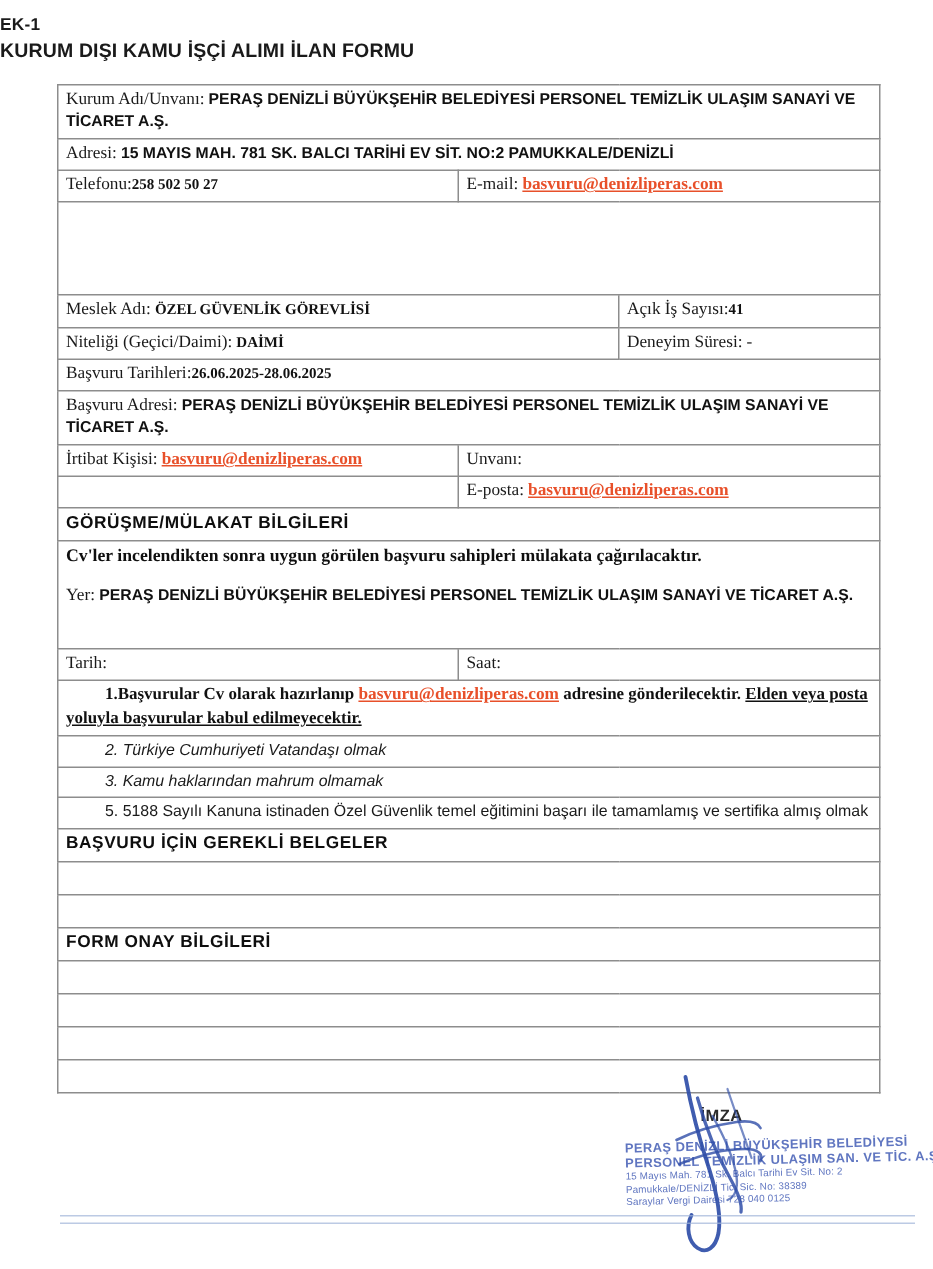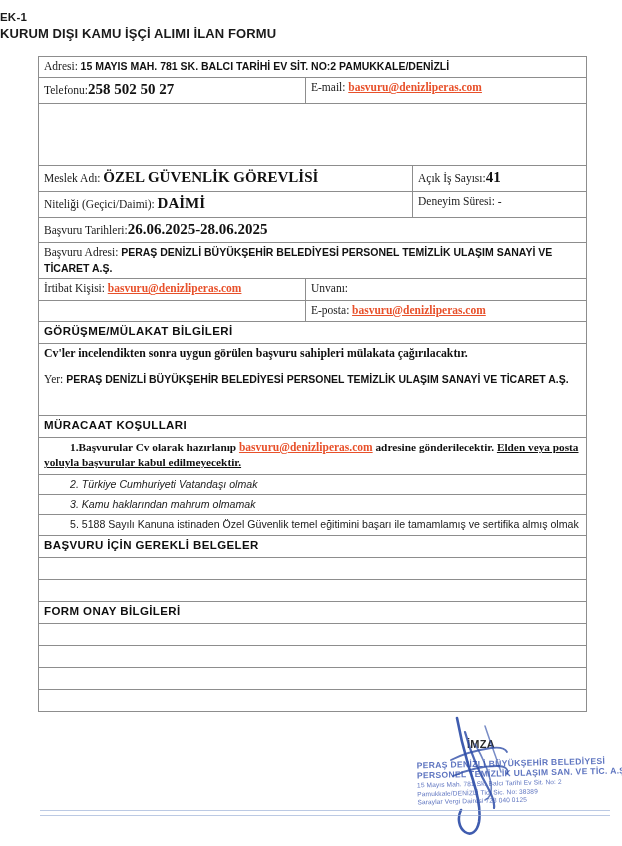--- a/index.html
+++ b/index.html
@@ -117,21 +117,21 @@
   }
   .val {
     font-family: "Liberation Sans", "DejaVu Sans", sans-serif;
     font-weight: bold;
     font-size: 10.5px;
     color: #111111;
   }
   .val-serif {
     font-family: "Liberation Serif", "DejaVu Serif", serif;
     font-weight: bold;
-    font-size: 15px;
+    font-size: 10px;
     color: #111111;
   }
   .mail {
     font-family: "Liberation Serif", "DejaVu Serif", serif;
     font-weight: bold;
     font-size: 11.5px;
     color: #e8502a;
     text-decoration: underline;
     text-decoration-color: #e8502a;
     text-underline-offset: 1px;
@@ -243,20 +243,26 @@
 <div class="form-wrap">
 <table class="form">
   <colgroup>
     <col style="width:267px">
     <col style="width:107px">
     <col style="width:174px">
   </colgroup>
 
   <tbody>
 
+  <tr>
+    <td colspan="3">
+      <span class="lbl">Kurum Adı/Unvanı:</span>
+      <span class="val">PERAŞ DENİZLİ BÜYÜKŞEHİR BELEDİYESİ PERSONEL TEMİZLİK ULAŞIM SANAYİ VE TİCARET A.Ş.</span>
+    </td>
+  </tr>
 
   <tr>
     <td colspan="3">
       <span class="lbl">Adresi:</span>
       <span class="val">15 MAYIS MAH. 781 SK. BALCI TARİHİ EV SİT. NO:2 PAMUKKALE/DENİZLİ</span>
     </td>
   </tr>
 
   <tr>
     <td>
@@ -334,26 +340,31 @@
   <tr>
     <td class="meet" colspan="3">
       <div class="meet-line1">Cv'ler incelendikten sonra uygun görülen başvuru sahipleri mülakata çağırılacaktır.</div>
       <div class="meet-line2">
         <span class="lbl">Yer:</span>
         <span class="val">PERAŞ DENİZLİ BÜYÜKŞEHİR BELEDİYESİ PERSONEL TEMİZLİK ULAŞIM SANAYİ VE TİCARET A.Ş.</span>
       </div>
     </td>
   </tr>
 
-
-  <tr>
-    <td class="band" colspan="3">
-      <span class="band-label">MÜRACAAT KOŞULLARI</span>
-    </td>
-  </tr>
+  <tr>
+    <td>
+      <span class="lbl">Tarih:</span>
+      <span class="lbl"></span>
+    </td>
+    <td colspan="2">
+      <span class="lbl">Saat:</span>
+      <span class="lbl"></span>
+    </td>
+  </tr>
+
 
   <tr>
     <td colspan="3">
       <div class="cond-1"><span>1.Başvurular Cv olarak hazırlanıp </span><span class="mail">basvuru@denizliperas.com</span><span> adresine gönderilecektir. </span><span class="u">Elden veya posta yoluyla başvurular kabul edilmeyecektir.</span></div>
     </td>
   </tr>
 
   <tr>
     <td colspan="3">
       <div class="cond-n">2. Türkiye Cumhuriyeti Vatandaşı olmak</div>

